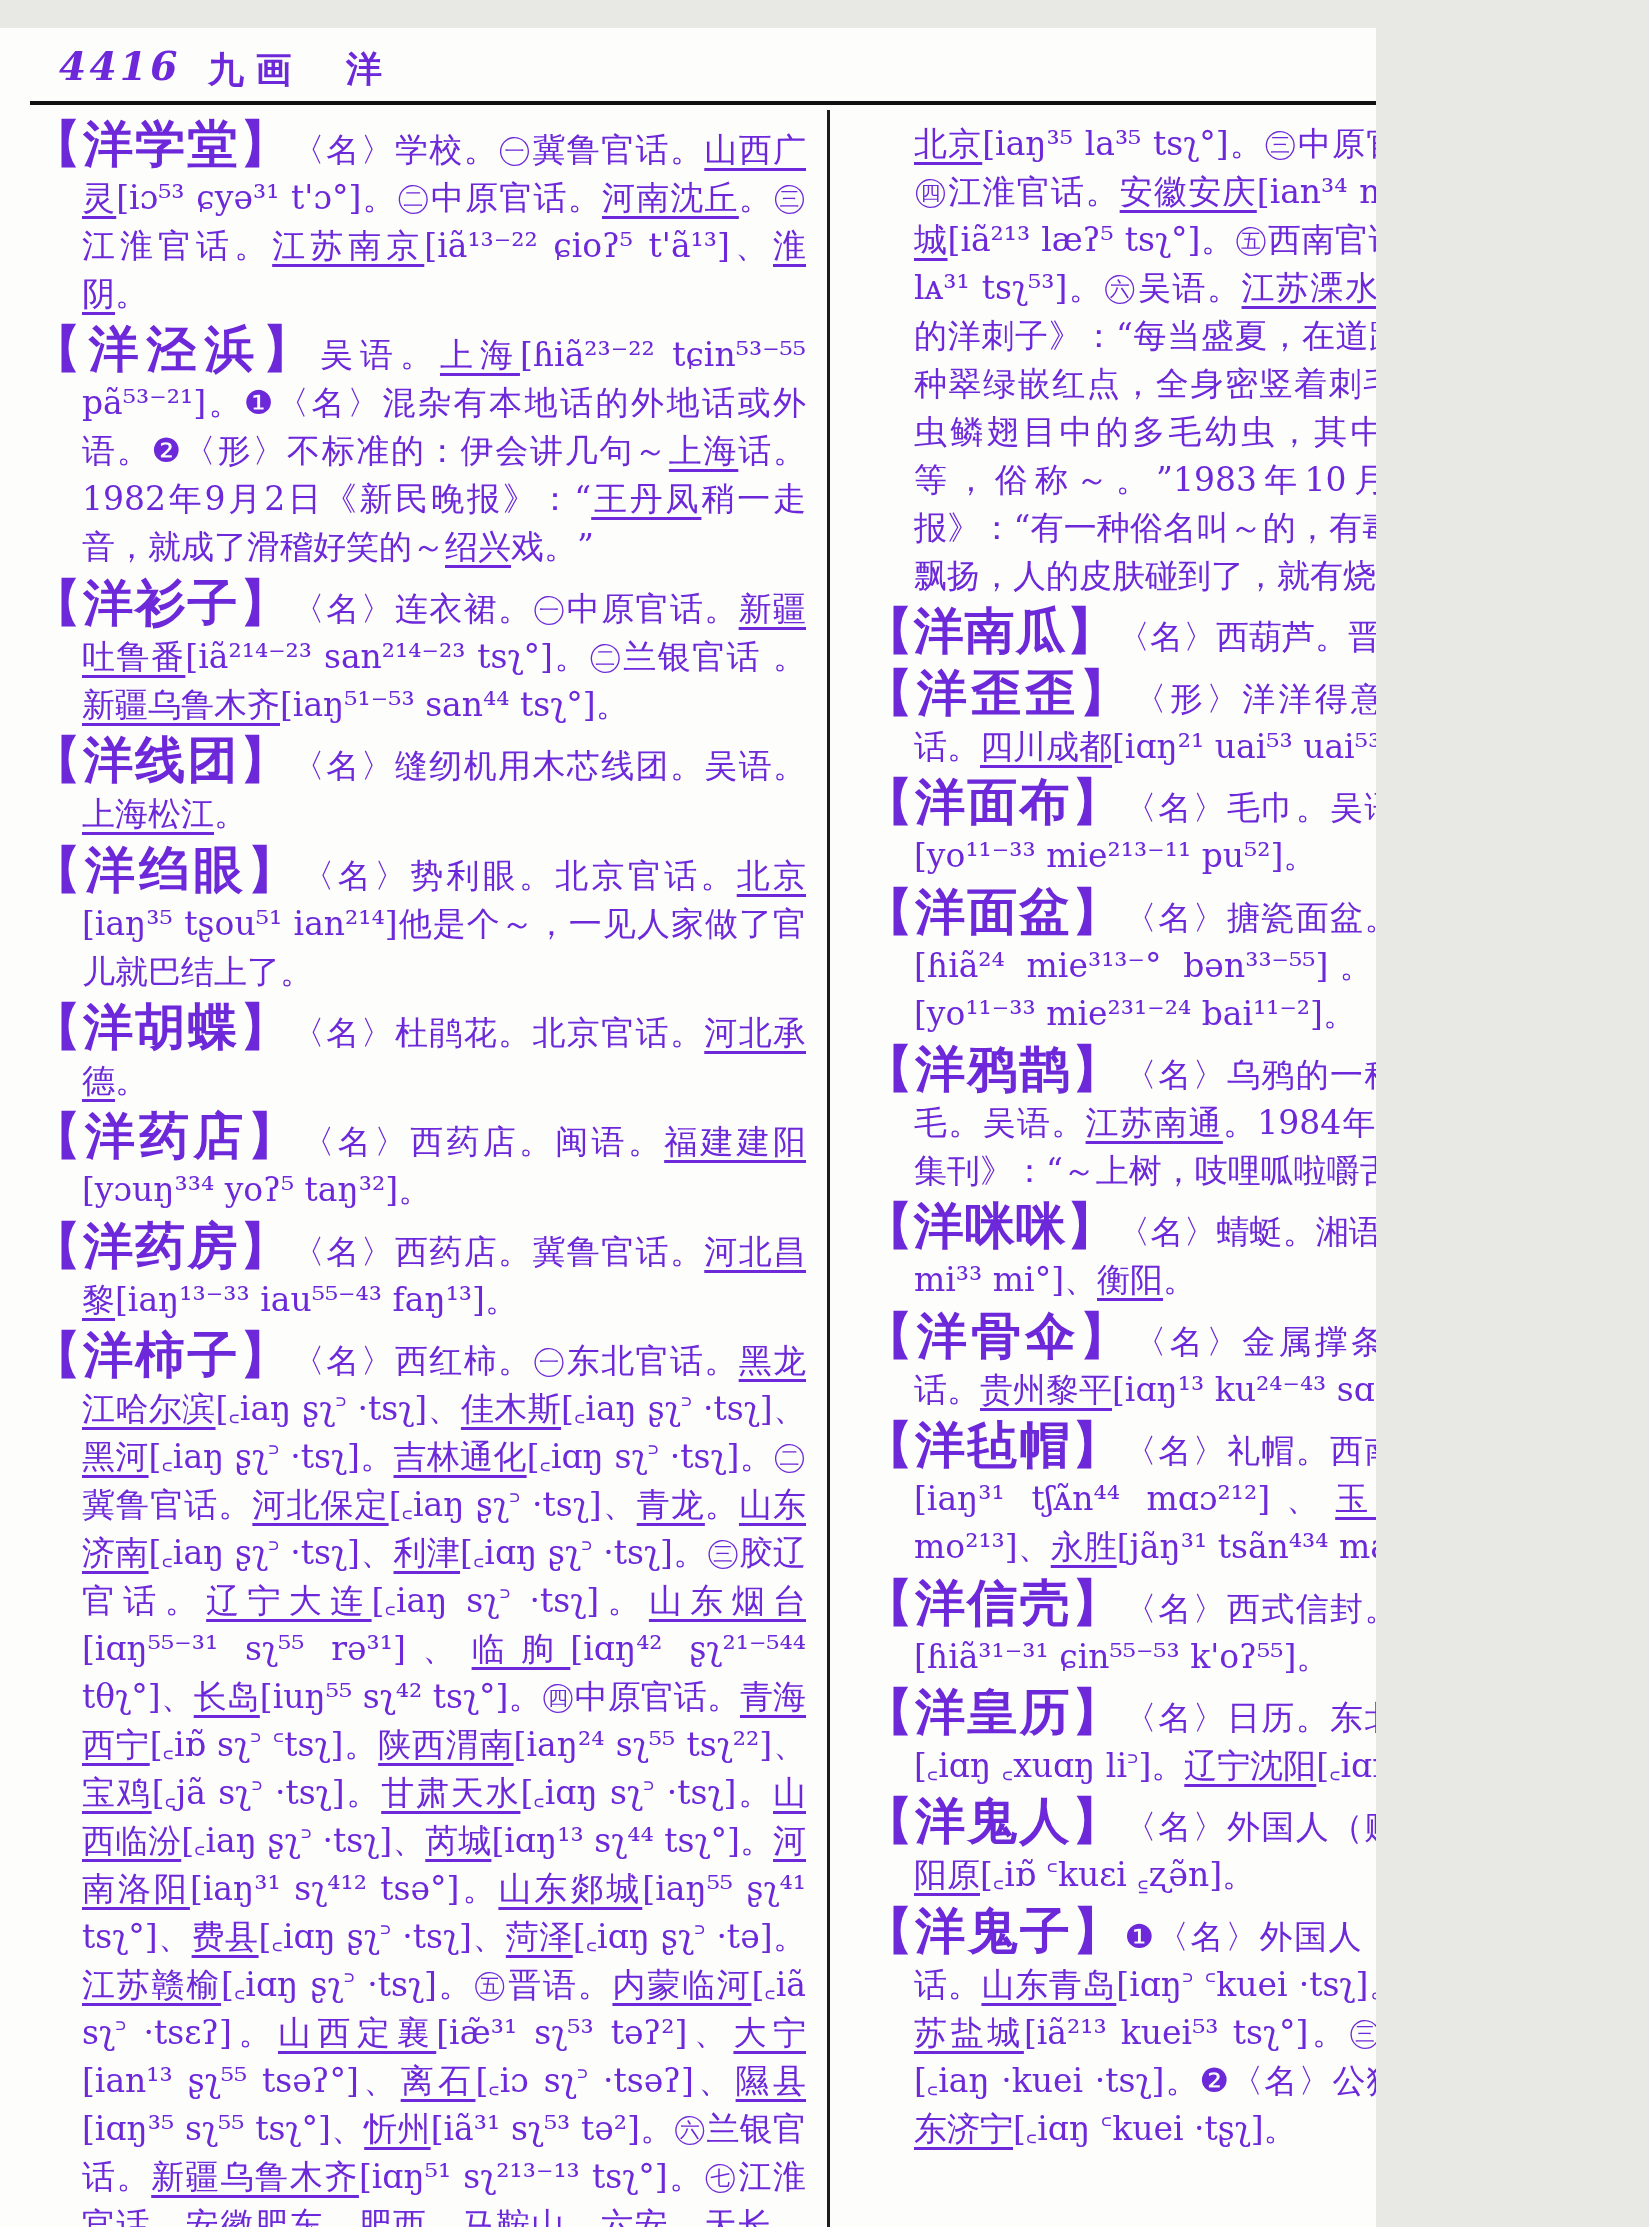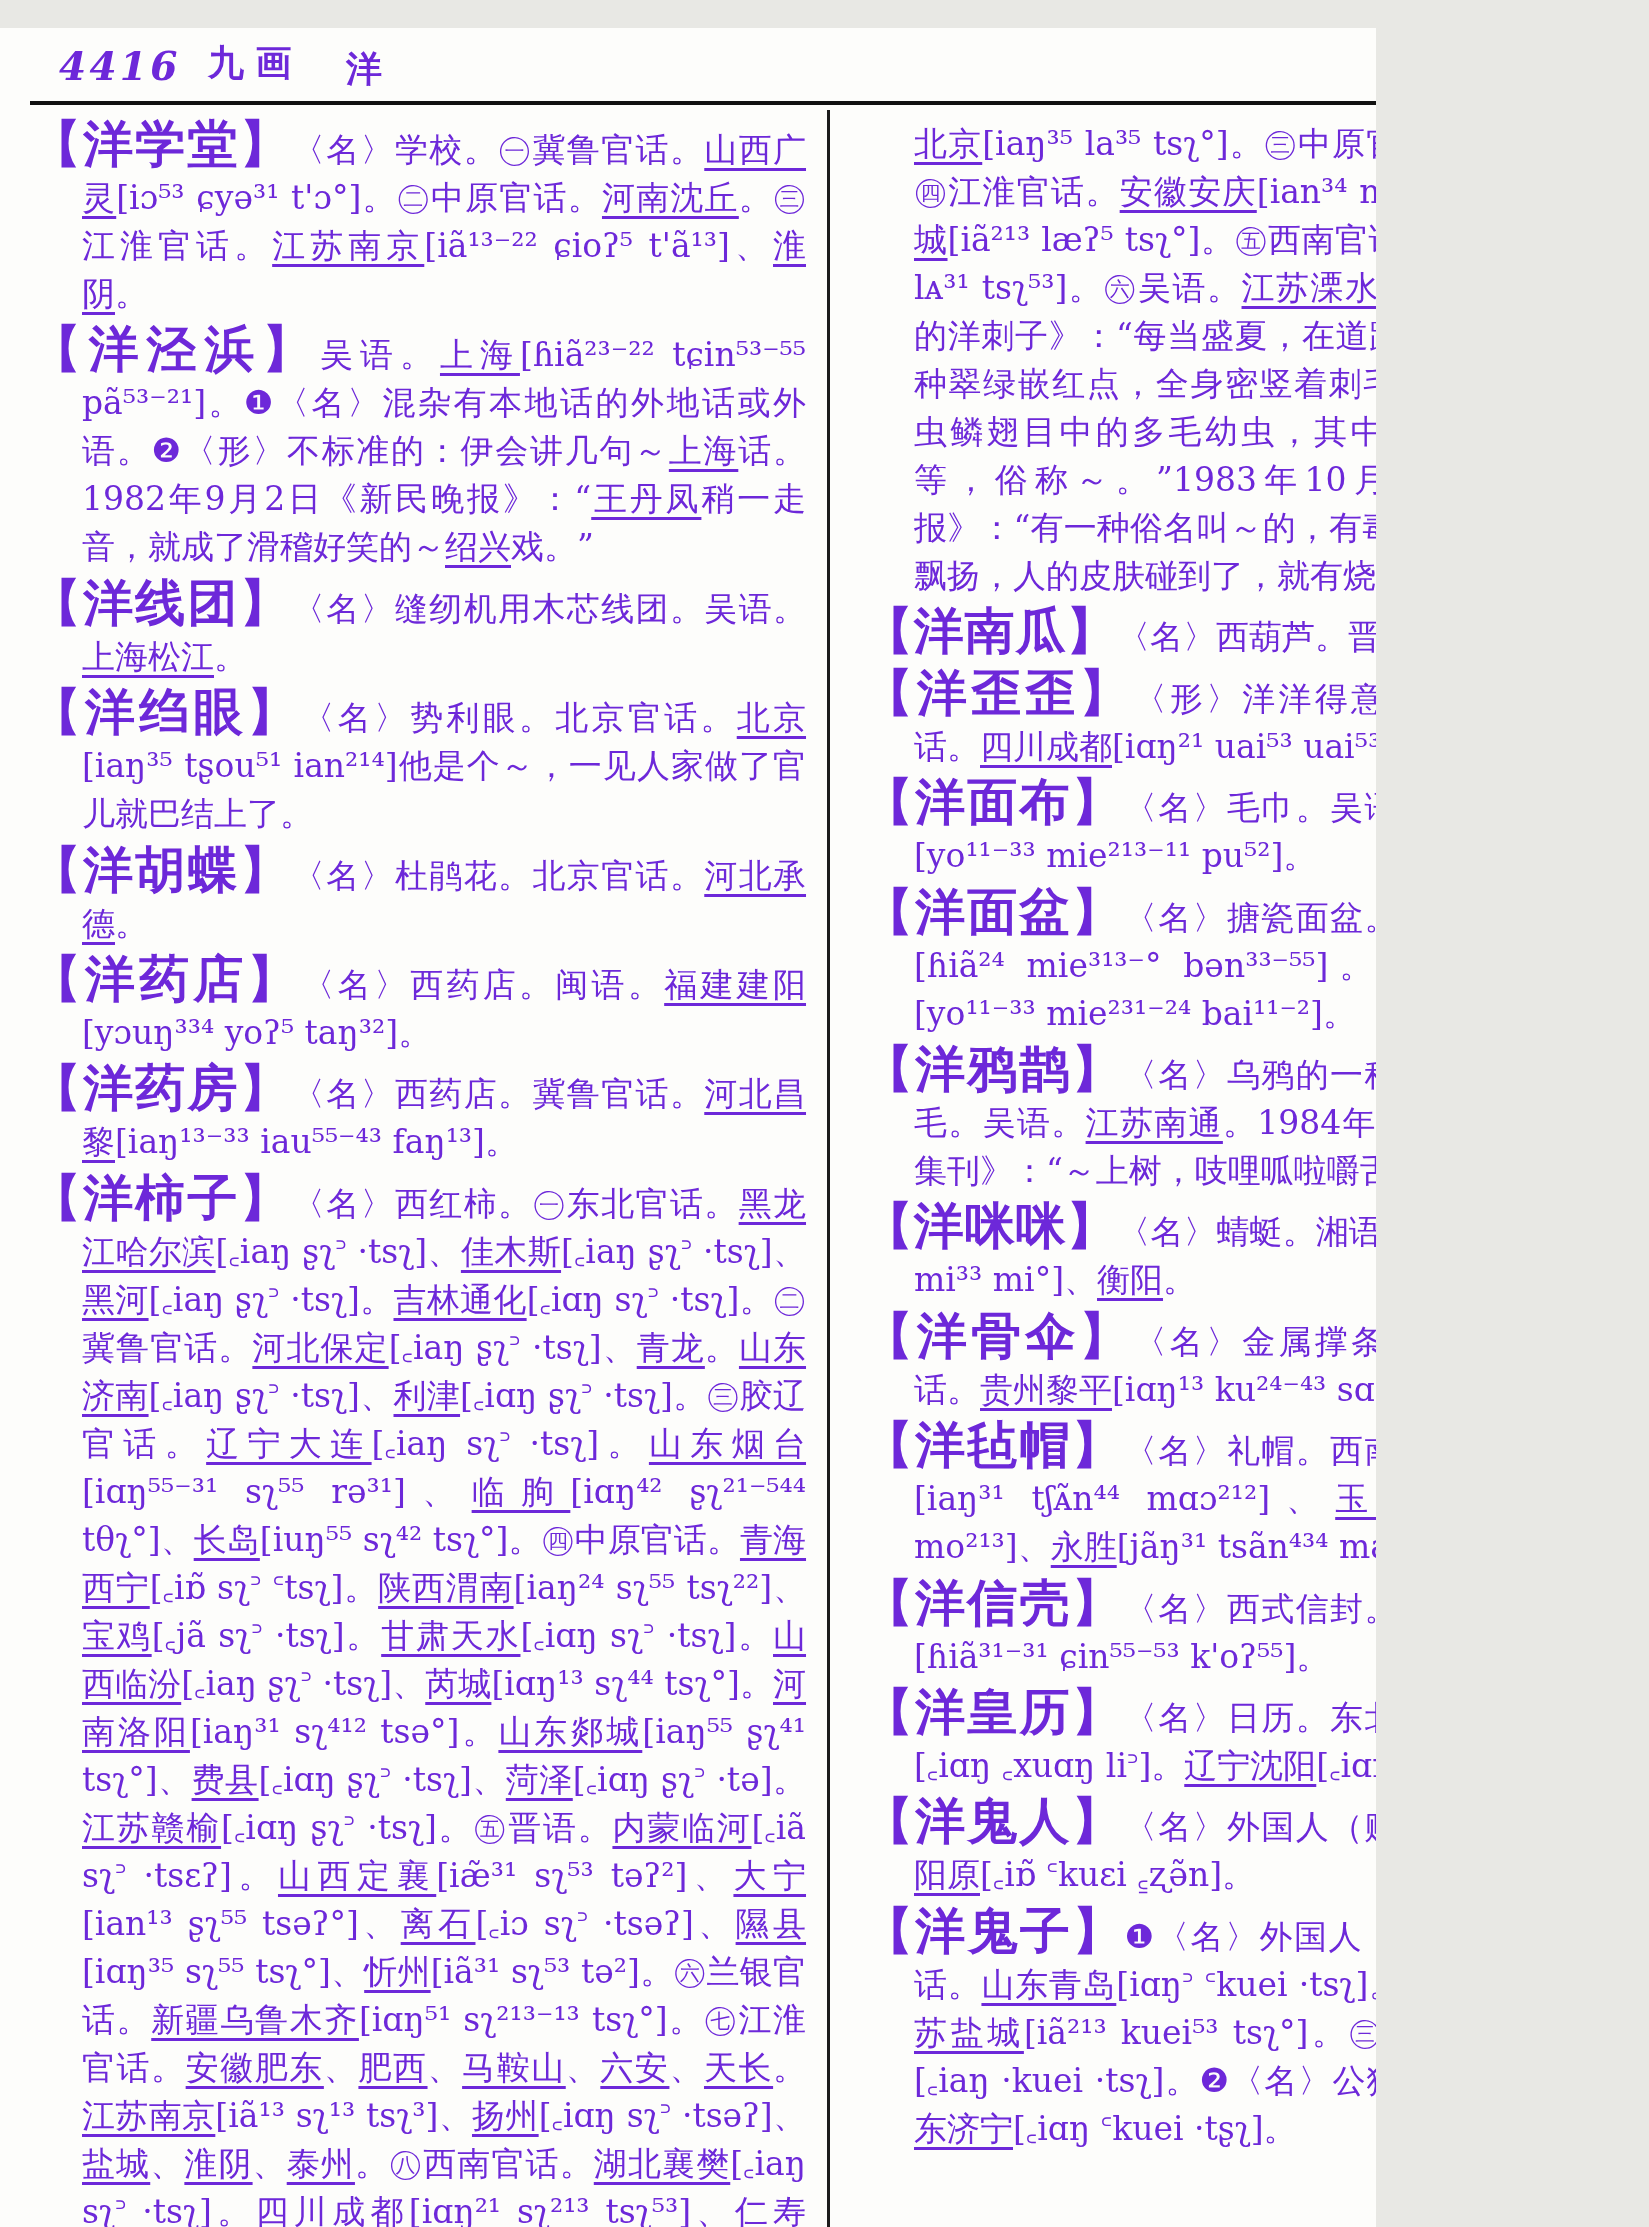--- a/index.html
+++ b/index.html
@@ -13,21 +13,21 @@
     margin-top:28px;
   }
   
   #page-header{position:absolute;top:10px;left:0;width:1650px;height:58px;}
   #page-number{
     position:absolute;left:59px;top:5px;
     font-size:39px;font-weight:bold;font-style:italic;
     letter-spacing:3.3px;
   }
   #section-title{
-    position:absolute;left:208px;top:1px;
+    position:absolute;left:208px;top:8px;
     font-size:36px;font-weight:bold;letter-spacing:11.5px;
   }
   #head-character{
     position:absolute;left:346px;top:6.6px;
     font-size:36px;font-weight:bold;
   }
   #header-rule{
     position:absolute;top:73px;left:30px;width:1610px;height:4.1px;
     background:#111;
   }
@@ -69,20 +69,21 @@
     <span id="page-number">4416</span>
     <span id="section-title">九画</span>
     <span id="head-character">洋</span>
   </div>
   <div id="header-rule"></div>
   <div id="column-divider"></div>
 
   <div id="left-column" class="column">
     <p class="entry"><span class="head">【洋学堂】</span><span class="body">〈名〉学校。㊀冀鲁官话。<u>山西广灵</u>[iɔ⁵³ ɕyə³¹ t'ɔ°]。㊁中原官话。<u>河南沈丘</u>。㊂江淮官话。<u>江苏南京</u>[iã¹³⁻²² ɕioʔ⁵ t'ã¹³]、<u>淮阴</u>。</span></p>
     <p class="entry"><span class="head">【洋泾浜】</span><span class="body">吴语。<u>上海</u>[ɦiã²³⁻²² tɕin⁵³⁻⁵⁵ pã⁵³⁻²¹]。❶〈名〉混杂有本地话的外地话或外语。❷〈形〉不标准的：伊会讲几句～<u>上海</u>话。1982年9月2日《新民晚报》：“<u>王丹凤</u>稍一走音，就成了滑稽好笑的～<u>绍兴</u>戏。”</span></p>
+    <p class="entry"><span class="head">【洋衫子】</span><span class="body">〈名〉连衣裙。㊀中原官话。<u>新疆吐鲁番</u>[iã²¹⁴⁻²³ san²¹⁴⁻²³ tsʅ°]。㊁兰银官话 。<u>新疆乌鲁木齐</u>[iaŋ⁵¹⁻⁵³ san⁴⁴ tsʅ°]。</span></p>
     <p class="entry"><span class="head">【洋线团】</span><span class="body">〈名〉缝纫机用木芯线团。吴语。<u>上海松江</u>。</span></p>
     <p class="entry"><span class="head">【洋绉眼】</span><span class="body">〈名〉势利眼。北京官话。<u>北京</u>[iaŋ³⁵ tʂou⁵¹ ian²¹⁴]他是个～，一见人家做了官儿就巴结上了。</span></p>
     <p class="entry"><span class="head">【洋胡蝶】</span><span class="body">〈名〉杜鹃花。北京官话。<u>河北承德</u>。</span></p>
     <p class="entry"><span class="head">【洋药店】</span><span class="body">〈名〉西药店。闽语。<u>福建建阳</u>[yɔuŋ³³⁴ yoʔ⁵ taŋ³²]。</span></p>
     <p class="entry"><span class="head">【洋药房】</span><span class="body">〈名〉西药店。冀鲁官话。<u>河北昌黎</u>[iaŋ¹³⁻³³ iau⁵⁵⁻⁴³ faŋ¹³]。</span></p>
     <p class="entry"><span class="head">【洋柿子】</span><span class="body">〈名〉西红柿。㊀东北官话。<u>黑龙江哈尔滨</u>[꜀iaŋ ʂʅ꜄ ·tsʅ]、<u>佳木斯</u>[꜀iaŋ ʂʅ꜄ ·tsʅ]、<u>黑河</u>[꜀iaŋ ʂʅ꜄ ·tsʅ]。<u>吉林通化</u>[꜀iɑŋ sʅ꜄ ·tsʅ]。㊁冀鲁官话。<u>河北保定</u>[꜀iaŋ ʂʅ꜄ ·tsʅ]、<u>青龙</u>。<u>山东济南</u>[꜀iaŋ ʂʅ꜄ ·tsʅ]、<u>利津</u>[꜀iɑŋ ʂʅ꜄ ·tsʅ]。㊂胶辽官话。<u>辽宁大连</u>[꜀iaŋ sʅ꜄ ·tsʅ]。<u>山东烟台</u>[iɑŋ⁵⁵⁻³¹ sʅ⁵⁵ rə³¹]、<u>临朐</u>[iɑŋ⁴² ʂʅ²¹⁻⁵⁴⁴ tθʅ°]、<u>长岛</u>[iuŋ⁵⁵ sʅ⁴² tsʅ°]。㊃中原官话。<u>青海西宁</u>[꜀iɒ̃ sʅ꜄ ꜂tsʅ]。<u>陕西渭南</u>[iaŋ²⁴ sʅ⁵⁵ tsʅ²²]、<u>宝鸡</u>[꜀jã sʅ꜄ ·tsʅ]。<u>甘肃天水</u>[꜀iɑŋ sʅ꜄ ·tsʅ]。<u>山西临汾</u>[꜀iaŋ ʂʅ꜄ ·tsʅ]、<u>芮城</u>[iɑŋ¹³ sʅ⁴⁴ tsʅ°]。<u>河南洛阳</u>[iaŋ³¹ sʅ⁴¹² tsə°]。<u>山东郯城</u>[iaŋ⁵⁵ ʂʅ⁴¹ tsʅ°]、<u>费县</u>[꜀iɑŋ ʂʅ꜄ ·tsʅ]、<u>菏泽</u>[꜀iɑŋ ʂʅ꜄ ·tə]。<u>江苏赣榆</u>[꜀iɑŋ ʂʅ꜄ ·tsʅ]。㊄晋语。<u>内蒙临河</u>[꜀iã sʅ꜄ ·tsɛʔ]。<u>山西定襄</u>[iæ̃³¹ sʅ⁵³ təʔ²]、<u>大宁</u>[ian¹³ ʂʅ⁵⁵ tsəʔ°]、<u>离石</u>[꜀iɔ sʅ꜄ ·tsəʔ]、<u>隰县</u>[iɑŋ³⁵ sʅ⁵⁵ tsʅ°]、<u>忻州</u>[iã³¹ sʅ⁵³ tə²]。㊅兰银官话。<u>新疆乌鲁木齐</u>[iɑŋ⁵¹ sʅ²¹³⁻¹³ tsʅ°]。㊆江淮官话。<u>安徽肥东</u>、<u>肥西</u>、<u>马鞍山</u>、<u>六安</u>、<u>天长</u>。<u>江苏南京</u>[iã¹³ sʅ¹³ tsʅ³]、<u>扬州</u>[꜀iɑŋ sʅ꜄ ·tsəʔ]、<u>盐城</u>、<u>淮阴</u>、<u>泰州</u>。㊇西南官话。<u>湖北襄樊</u>[꜀iaŋ sʅ꜄ ·tsʅ]。<u>四川成都</u>[iɑŋ²¹ sʅ²¹³ tsʅ⁵³]、<u>仁寿</u>[iaŋ³¹ ʂʅ²¹³⁻²² tsʅ⁴²]。㊈吴语。[ɦiɛ̃³¹⁻²⁴ zʅ²²⁻⁵⁵ tsʅ⁴⁴⁻²¹]。</span></p>
 
   </div>
 
   <div id="right-column" class="column">

